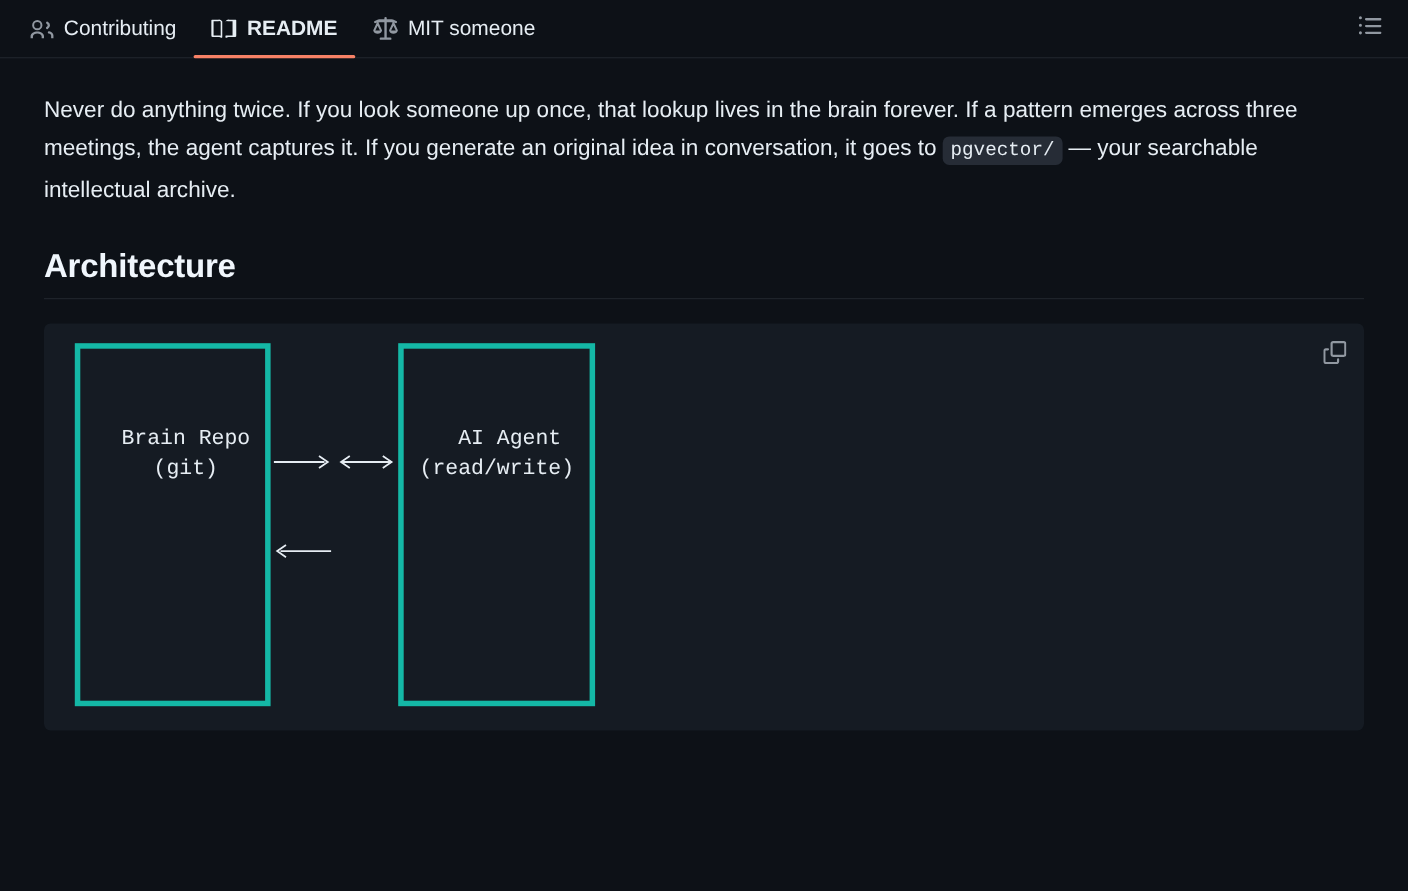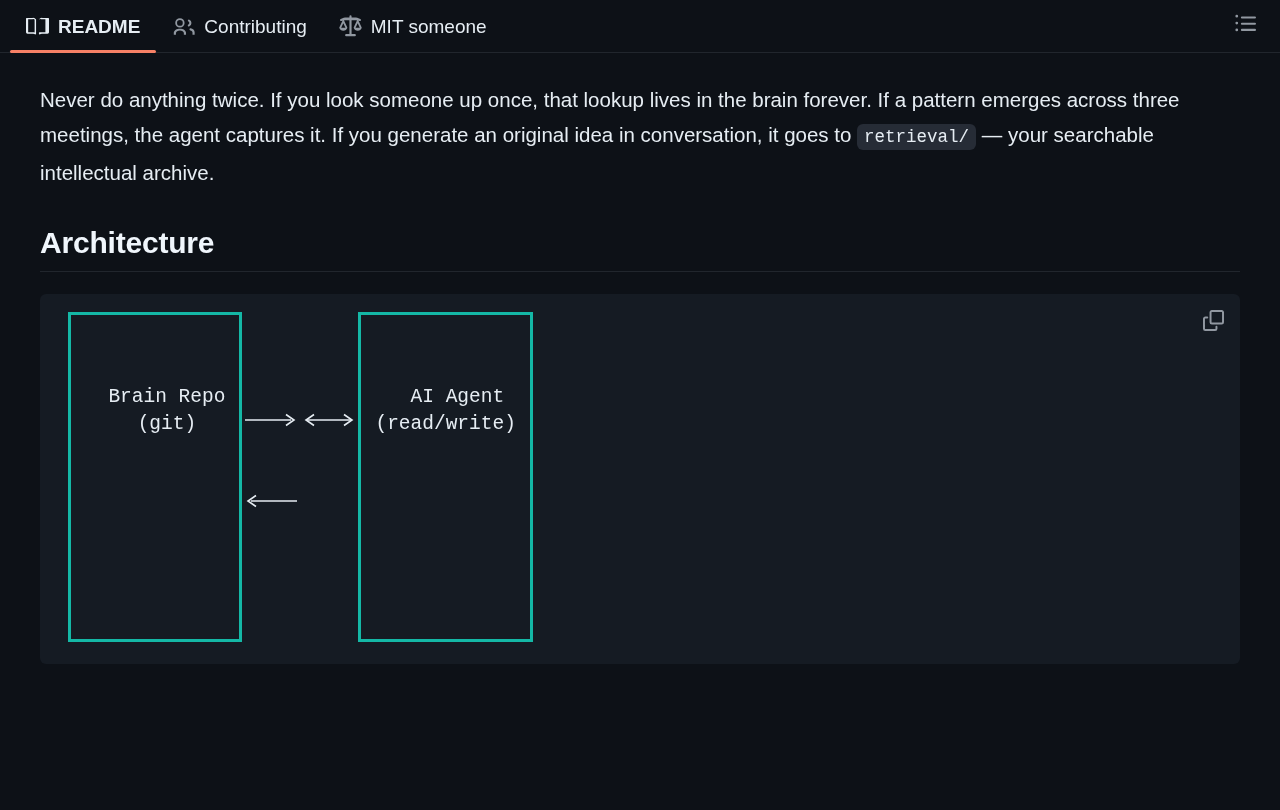--- a/index.html
+++ b/index.html
@@ -119,21 +119,21 @@
     display: flex;
     align-items: flex-start;
     padding-left: 12px;
     font-family: "Liberation Mono", "DejaVu Sans Mono", monospace;
     font-size: 19.5px;
     line-height: 27.3px;
     color: #e6edf3;
     white-space: pre;
   }
   .dbox {
-    border: 3px solid #14b8a6;
+    border: 5px solid #14b8a6;
     padding: 14px 14px 17px 14px;
     min-height: 330px;
   }
   .dbox .title { text-align: center; }
   .arrows {
     position: relative;
     width: 58px;
     align-self: stretch;
     font-family: "Liberation Mono", "DejaVu Sans Mono", monospace;
     font-size: 19.5px;
@@ -146,40 +146,40 @@
     white-space: nowrap;
     letter-spacing: -1px;
   }
   .arrow svg { display: block; }
 </style>
 </head>
 <body>
 
 <div class="tabbar">
   <div class="tabbar-underline"></div>
-
-  <div class="tab active">
-    <span class="ico">
-      <svg width="23" height="23" viewBox="0 0 16 16" fill="currentColor" aria-hidden="true">
-        <path d="M0 2.5A.5.5 0 0 1 .5 2h4A2.5 2.5 0 0 1 7 3.2V13a.5.5 0 0 1-.79.41A2 2 0 0 0 5 13H1a1 1 0 0 1-1-1V2.5Zm1.5.5V12H5c.36 0 .7.06 1 .18V3.2A1.5 1.5 0 0 0 4.5 3H1.5ZM9 3.2v8.98c.3-.12.64-.18 1-.18h3.5V3h-3A1.5 1.5 0 0 0 9 3.2ZM16 2.5V12a1 1 0 0 1-1 1h-4a2 2 0 0 0-1.21.41A.5.5 0 0 1 9 13V3.2A2.5 2.5 0 0 1 11.5 2h4a.5.5 0 0 1 .5.5Z"></path>
-      </svg>
-    </span>
-    <span class="tab-label">README</span>
-  </div>
 
   <div class="tab">
     <span class="ico">
       <svg width="23" height="23" viewBox="0 0 16 16" fill="currentColor" aria-hidden="true">
         <path d="M5.5 3.5a2 2 0 1 1 0 4 2 2 0 0 1 0-4Zm0-1.25a3.25 3.25 0 1 0 0 6.5 3.25 3.25 0 0 0 0-6.5ZM5.5 9.5c-2.1 0-4.25 1.05-4.25 3v1.25h1.5V12.5c0-.9 1.43-1.75 2.75-1.75s2.75.85 2.75 1.75v1.25h1.5V12.5c0-1.95-2.15-3-4.25-3Z"></path>
         <path d="M11.1 3.6a.75.75 0 0 1 1-.35 2.6 2.6 0 0 1 0 4.65.75.75 0 1 1-.65-1.35 1.1 1.1 0 0 0 0-1.95.75.75 0 0 1-.35-1Zm1.05 6.3a.75.75 0 0 1 .87-.6c1.4.27 2.73 1.2 2.73 2.7v1.75h-1.5V12c0-.5-.63-1.07-1.5-1.24a.75.75 0 0 1-.6-.86Z"></path>
       </svg>
     </span>
     <span class="tab-label">Contributing</span>
   </div>
 
+  <div class="tab active">
+    <span class="ico">
+      <svg width="23" height="23" viewBox="0 0 16 16" fill="currentColor" aria-hidden="true">
+        <path d="M0 2.5A.5.5 0 0 1 .5 2h4A2.5 2.5 0 0 1 7 3.2V13a.5.5 0 0 1-.79.41A2 2 0 0 0 5 13H1a1 1 0 0 1-1-1V2.5Zm1.5.5V12H5c.36 0 .7.06 1 .18V3.2A1.5 1.5 0 0 0 4.5 3H1.5ZM9 3.2v8.98c.3-.12.64-.18 1-.18h3.5V3h-3A1.5 1.5 0 0 0 9 3.2ZM16 2.5V12a1 1 0 0 1-1 1h-4a2 2 0 0 0-1.21.41A.5.5 0 0 1 9 13V3.2A2.5 2.5 0 0 1 11.5 2h4a.5.5 0 0 1 .5.5Z"></path>
+      </svg>
+    </span>
+    <span class="tab-label">README</span>
+  </div>
+
   <div class="tab">
     <span class="ico">
       <svg width="23" height="23" viewBox="0 0 16 16" fill="currentColor" aria-hidden="true">
         <path d="M8.75 1a.75.75 0 0 0-1.5 0v.75H4.2a2.5 2.5 0 0 0-.92.18L1.2 2.77a.75.75 0 0 0 .56 1.4l.73-.3L.3 8.5a.75.75 0 0 0-.05.5c.3 1.12 1.4 1.93 2.75 1.93s2.45-.81 2.75-1.93a.75.75 0 0 0-.05-.5L3.51 3.87l.33-.14a1 1 0 0 1 .37-.08h3.04v9.6H5a.75.75 0 0 0 0 1.5h6a.75.75 0 0 0 0-1.5H8.75v-9.6h3.04c.13 0 .25.03.37.08l.33.14L10.3 8.5a.75.75 0 0 0-.05.5c.3 1.12 1.4 1.93 2.75 1.93s2.45-.81 2.75-1.93a.75.75 0 0 0-.05-.5l-2.19-4.63.73.3a.75.75 0 0 0 .56-1.4l-2.08-.84a2.5 2.5 0 0 0-.92-.18H8.75V1ZM3 5.8 4.48 8.9H1.52L3 5.8Zm10 0L14.48 8.9h-2.96L13 5.8Z"></path>
       </svg>
     </span>
     <span class="tab-label">MIT someone</span>
   </div>
 
   <div class="toc-btn">
@@ -187,21 +187,21 @@
       <svg width="22" height="22" viewBox="0 0 16 16" fill="currentColor" aria-hidden="true">
         <path d="M2 4a1 1 0 1 1 0-2 1 1 0 0 1 0 2Zm0 5a1 1 0 1 1 0-2 1 1 0 0 1 0 2Zm1 4a1 1 0 1 0-2 0 1 1 0 0 0 2 0Zm2.75-9.75h9.5a.75.75 0 0 1 0 1.5h-9.5a.75.75 0 0 1 0-1.5Zm0 4.5h9.5a.75.75 0 0 1 0 1.5h-9.5a.75.75 0 0 1 0-1.5Zm0 4.5h9.5a.75.75 0 0 1 0 1.5h-9.5a.75.75 0 0 1 0-1.5Z"></path>
       </svg>
     </span>
   </div>
 </div>
 
 <div class="content">
 
   <p class="para"><span>Never do anything twice. If you look someone up once, that lookup lives in the brain forever. If a pattern emerges across three meetings, the agent captures it. If you generate an original idea in conversation, it goes to</span>
-    <code class="inline">retrieval/</code>
+    <code class="inline">pgvector/</code>
     <span>— your searchable intellectual archive.</span>
   </p>
 
   <h2 class="section">Architecture</h2>
 
   <div class="codeblock">
 
     <div class="copy-btn">
       <svg width="21" height="21" viewBox="0 0 16 16" fill="currentColor" aria-hidden="true">
         <path d="M0 6.75C0 5.784.784 5 1.75 5h1.5a.75.75 0 0 1 0 1.5h-1.5a.25.25 0 0 0-.25.25v7.5c0 .138.112.25.25.25h7.5a.25.25 0 0 0 .25-.25v-1.5a.75.75 0 0 1 1.5 0v1.5A1.75 1.75 0 0 1 9.25 16h-7.5A1.75 1.75 0 0 1 0 14.25Z"></path>

